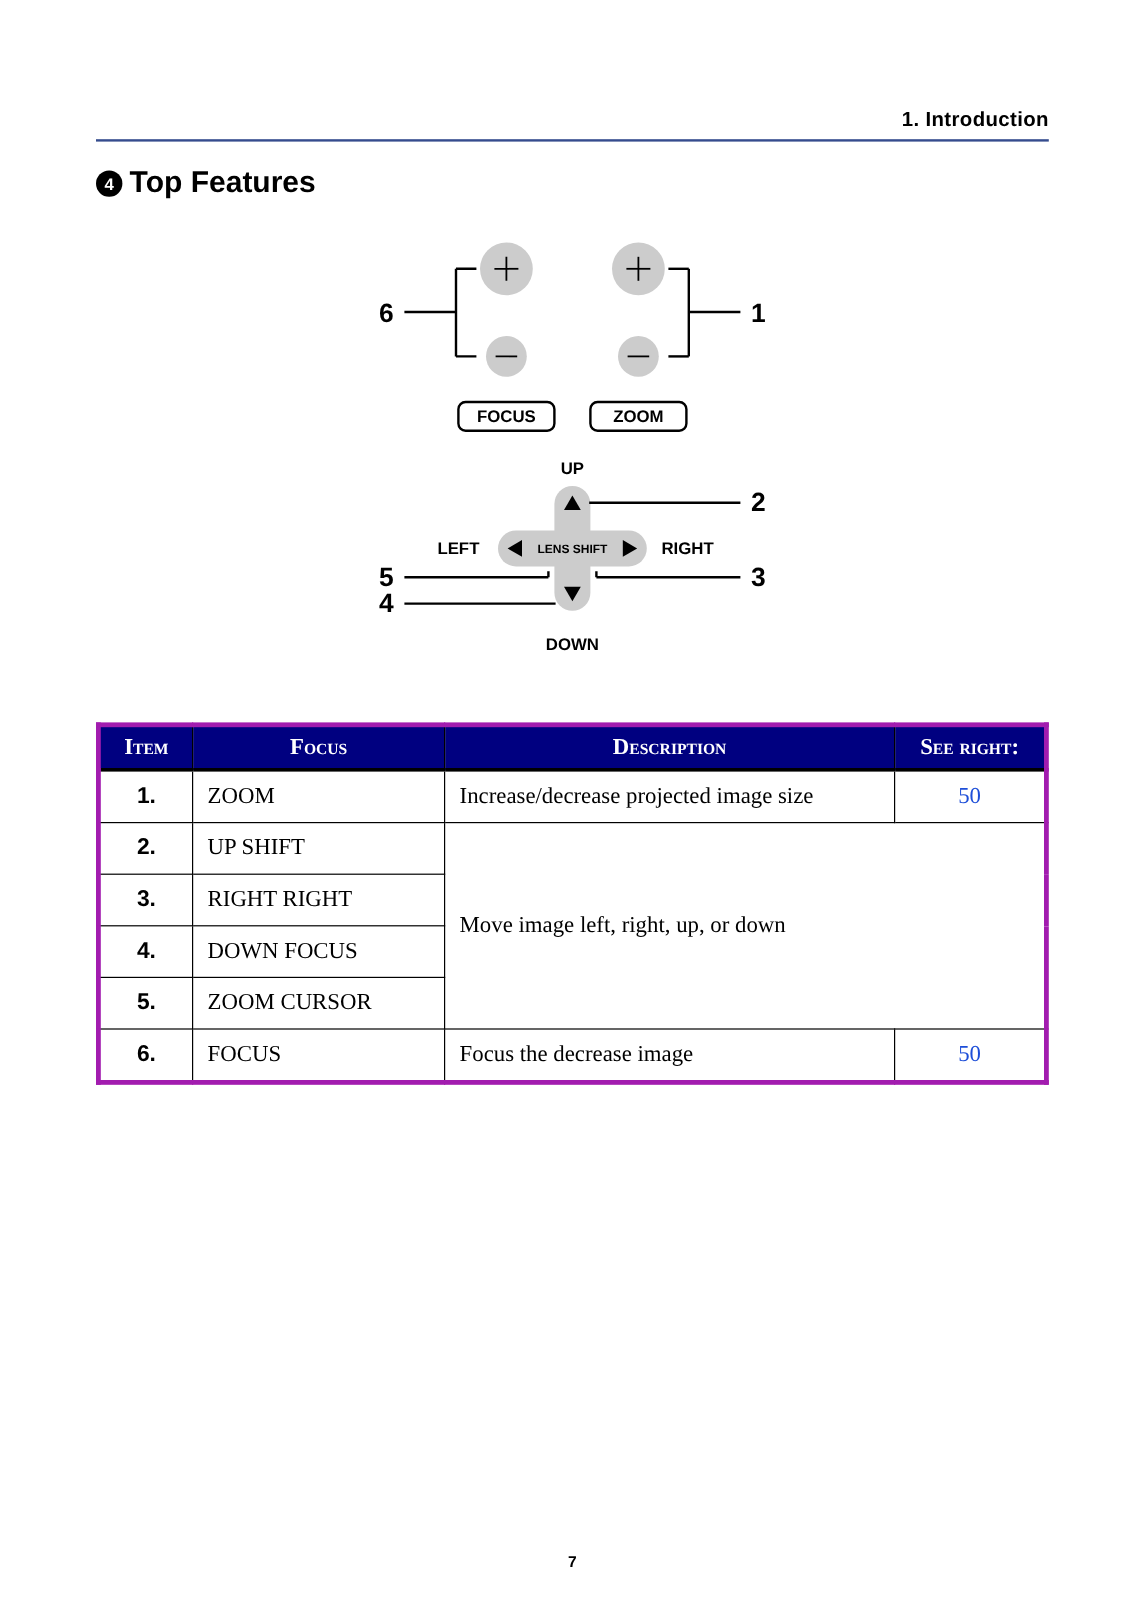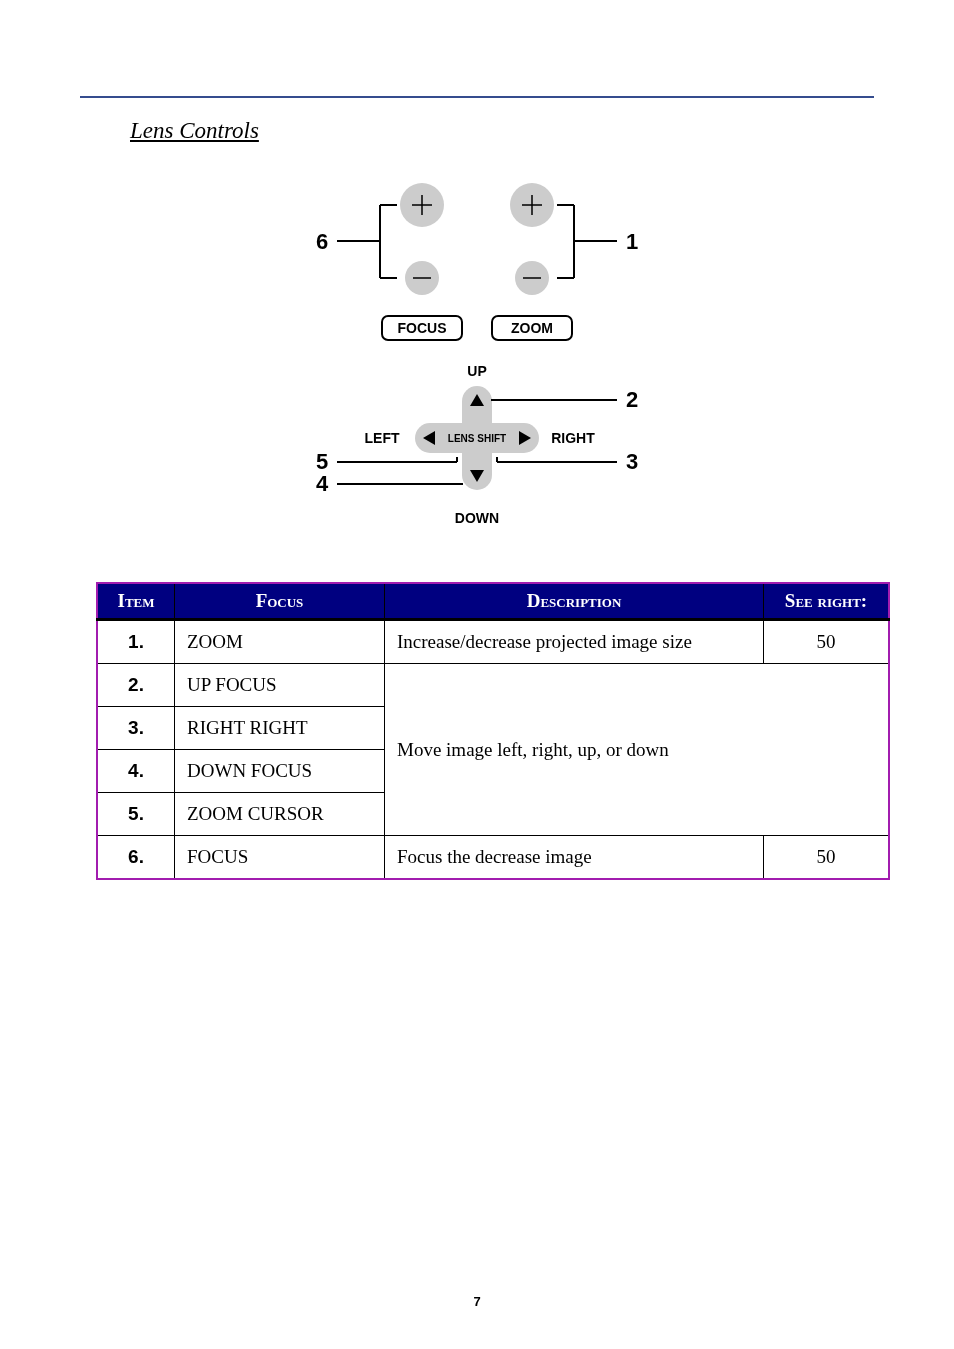--- a/index.html
+++ b/index.html
@@ -59,23 +59,22 @@
   .diagram-wrap {
     text-align: center;
     margin-bottom: 30px;
   }
   .diagram-svg {
     display: inline-block;
   }
   table.feat {
     width: 100%;
     border-collapse: collapse;
-    border: 2px solid #a21caf;
+    border: 4px solid #a21caf;
     font-size: 19px;
-    margin-left: 16px;
   }
   table.feat th {
     background: #000080;
     color: #fff;
     font-family: "Times New Roman", serif;
     font-weight: bold;
     font-variant: small-caps;
     padding: 6px 8px;
     border: 1px solid #000;
     border-bottom: 3px solid #000;
@@ -91,43 +90,46 @@
     font-family: Arial, Helvetica, sans-serif;
     font-weight: bold;
     text-align: center;
     width: 52px;
   }
   table.feat td.label-col {
     width: 185px;
   }
   table.feat td.page-col {
     text-align: center;
-    color: #000000;
+    color: #1d4ed8;
     width: 100px;
   }
   .page-num {
     position: absolute;
     bottom: 40px;
     left: 0;
     right: 0;
     text-align: center;
     font-family: Arial, sans-serif;
     font-weight: bold;
     font-size: 13px;
   }
 </style>
 </head>
 <body>
 
 <div class="page">
 
+  <div class="topright">1. Introduction</div>
   <hr class="hr">
 
-
-  <div class="subheading">Lens Controls</div>
+  <div class="heading">
+    <span class="num-circle">4</span><span>Top Features</span>
+  </div>
+
 
   <div class="diagram-wrap">
     <svg class="diagram-svg" width="480" height="380" viewBox="0 0 480 380">
 
       <line x1="100" y1="73" x2="143" y2="73" stroke="#000" stroke-width="2"></line>
       <line x1="143" y1="37" x2="143" y2="110" stroke="#000" stroke-width="2"></line>
 
       <line x1="337" y1="37" x2="337" y2="110" stroke="#000" stroke-width="2"></line>
       <line x1="337" y1="73" x2="380" y2="73" stroke="#000" stroke-width="2"></line>
 
@@ -204,21 +206,21 @@
     </thead>
     <tbody>
       <tr>
         <td class="itemnum">1.</td>
         <td class="label-col">ZOOM</td>
         <td>Increase/decrease projected image size</td>
         <td class="page-col">50</td>
       </tr>
       <tr>
         <td class="itemnum">2.</td>
-        <td class="label-col">UP FOCUS</td>
+        <td class="label-col">UP SHIFT</td>
         <td rowspan="4" colspan="2">Move image left, right, up, or down</td>
       </tr>
       <tr>
         <td class="itemnum">3.</td>
         <td class="label-col">RIGHT RIGHT</td>
       </tr>
       <tr>
         <td class="itemnum">4.</td>
         <td class="label-col">DOWN FOCUS</td>
       </tr>

